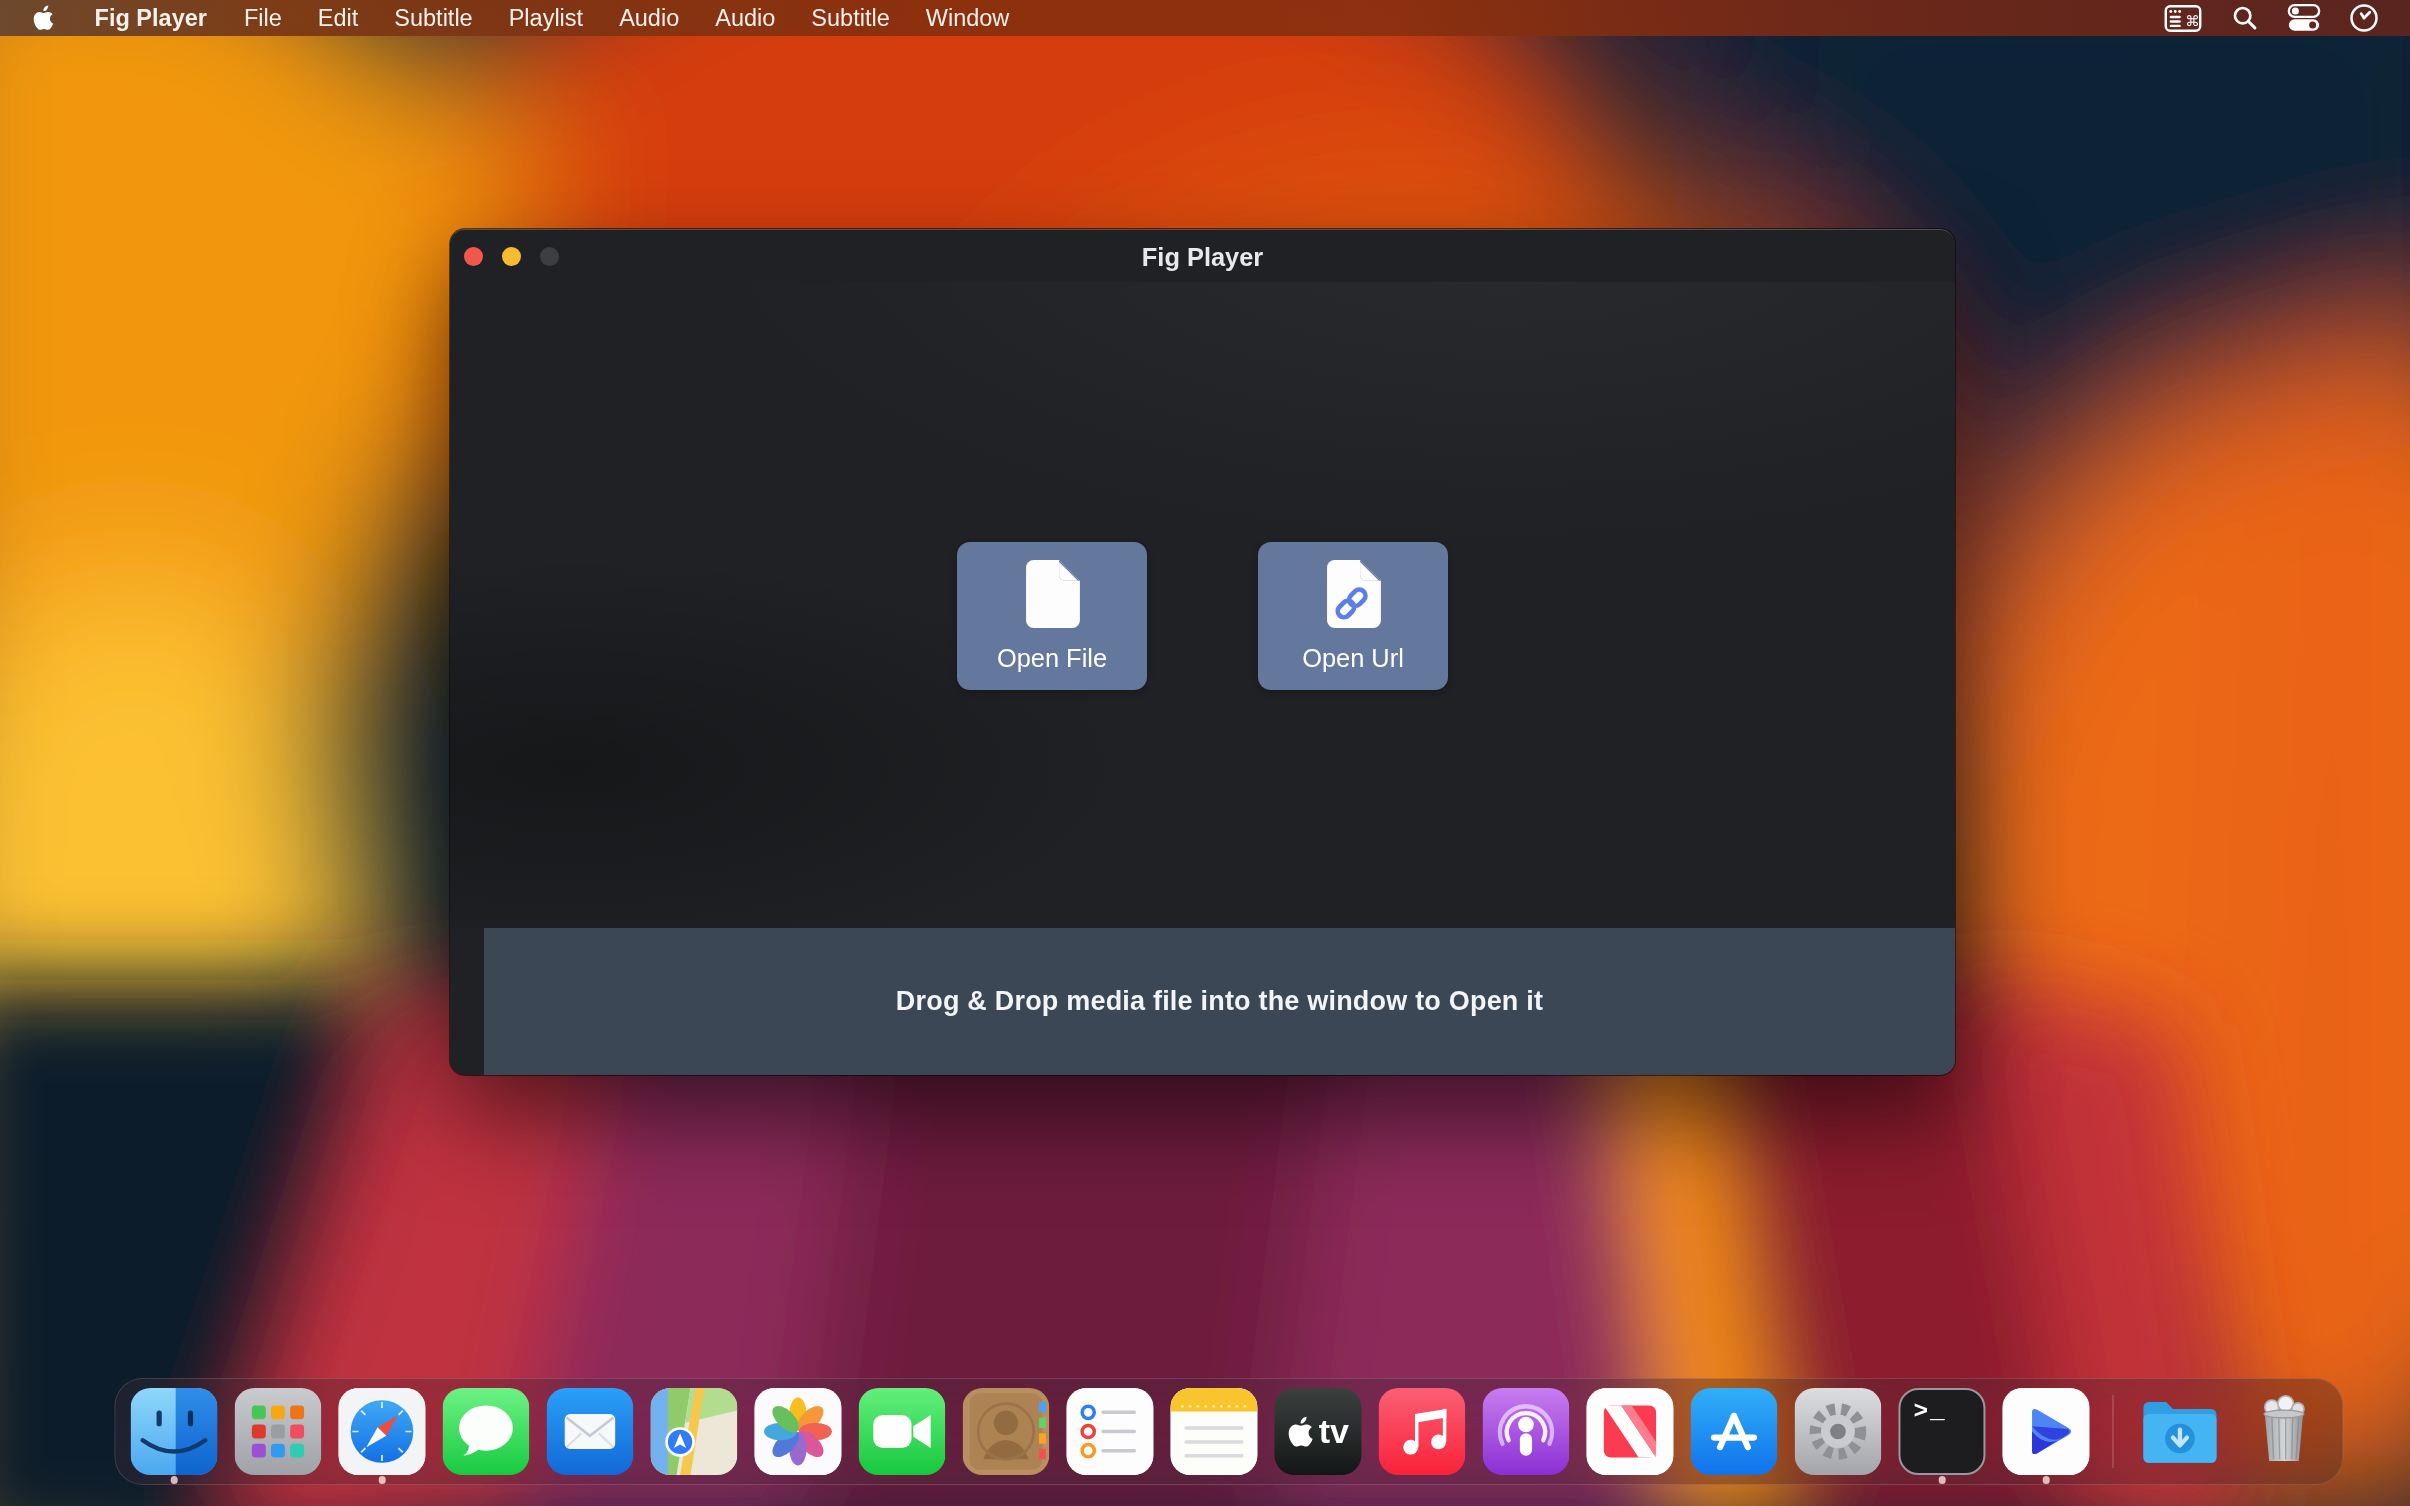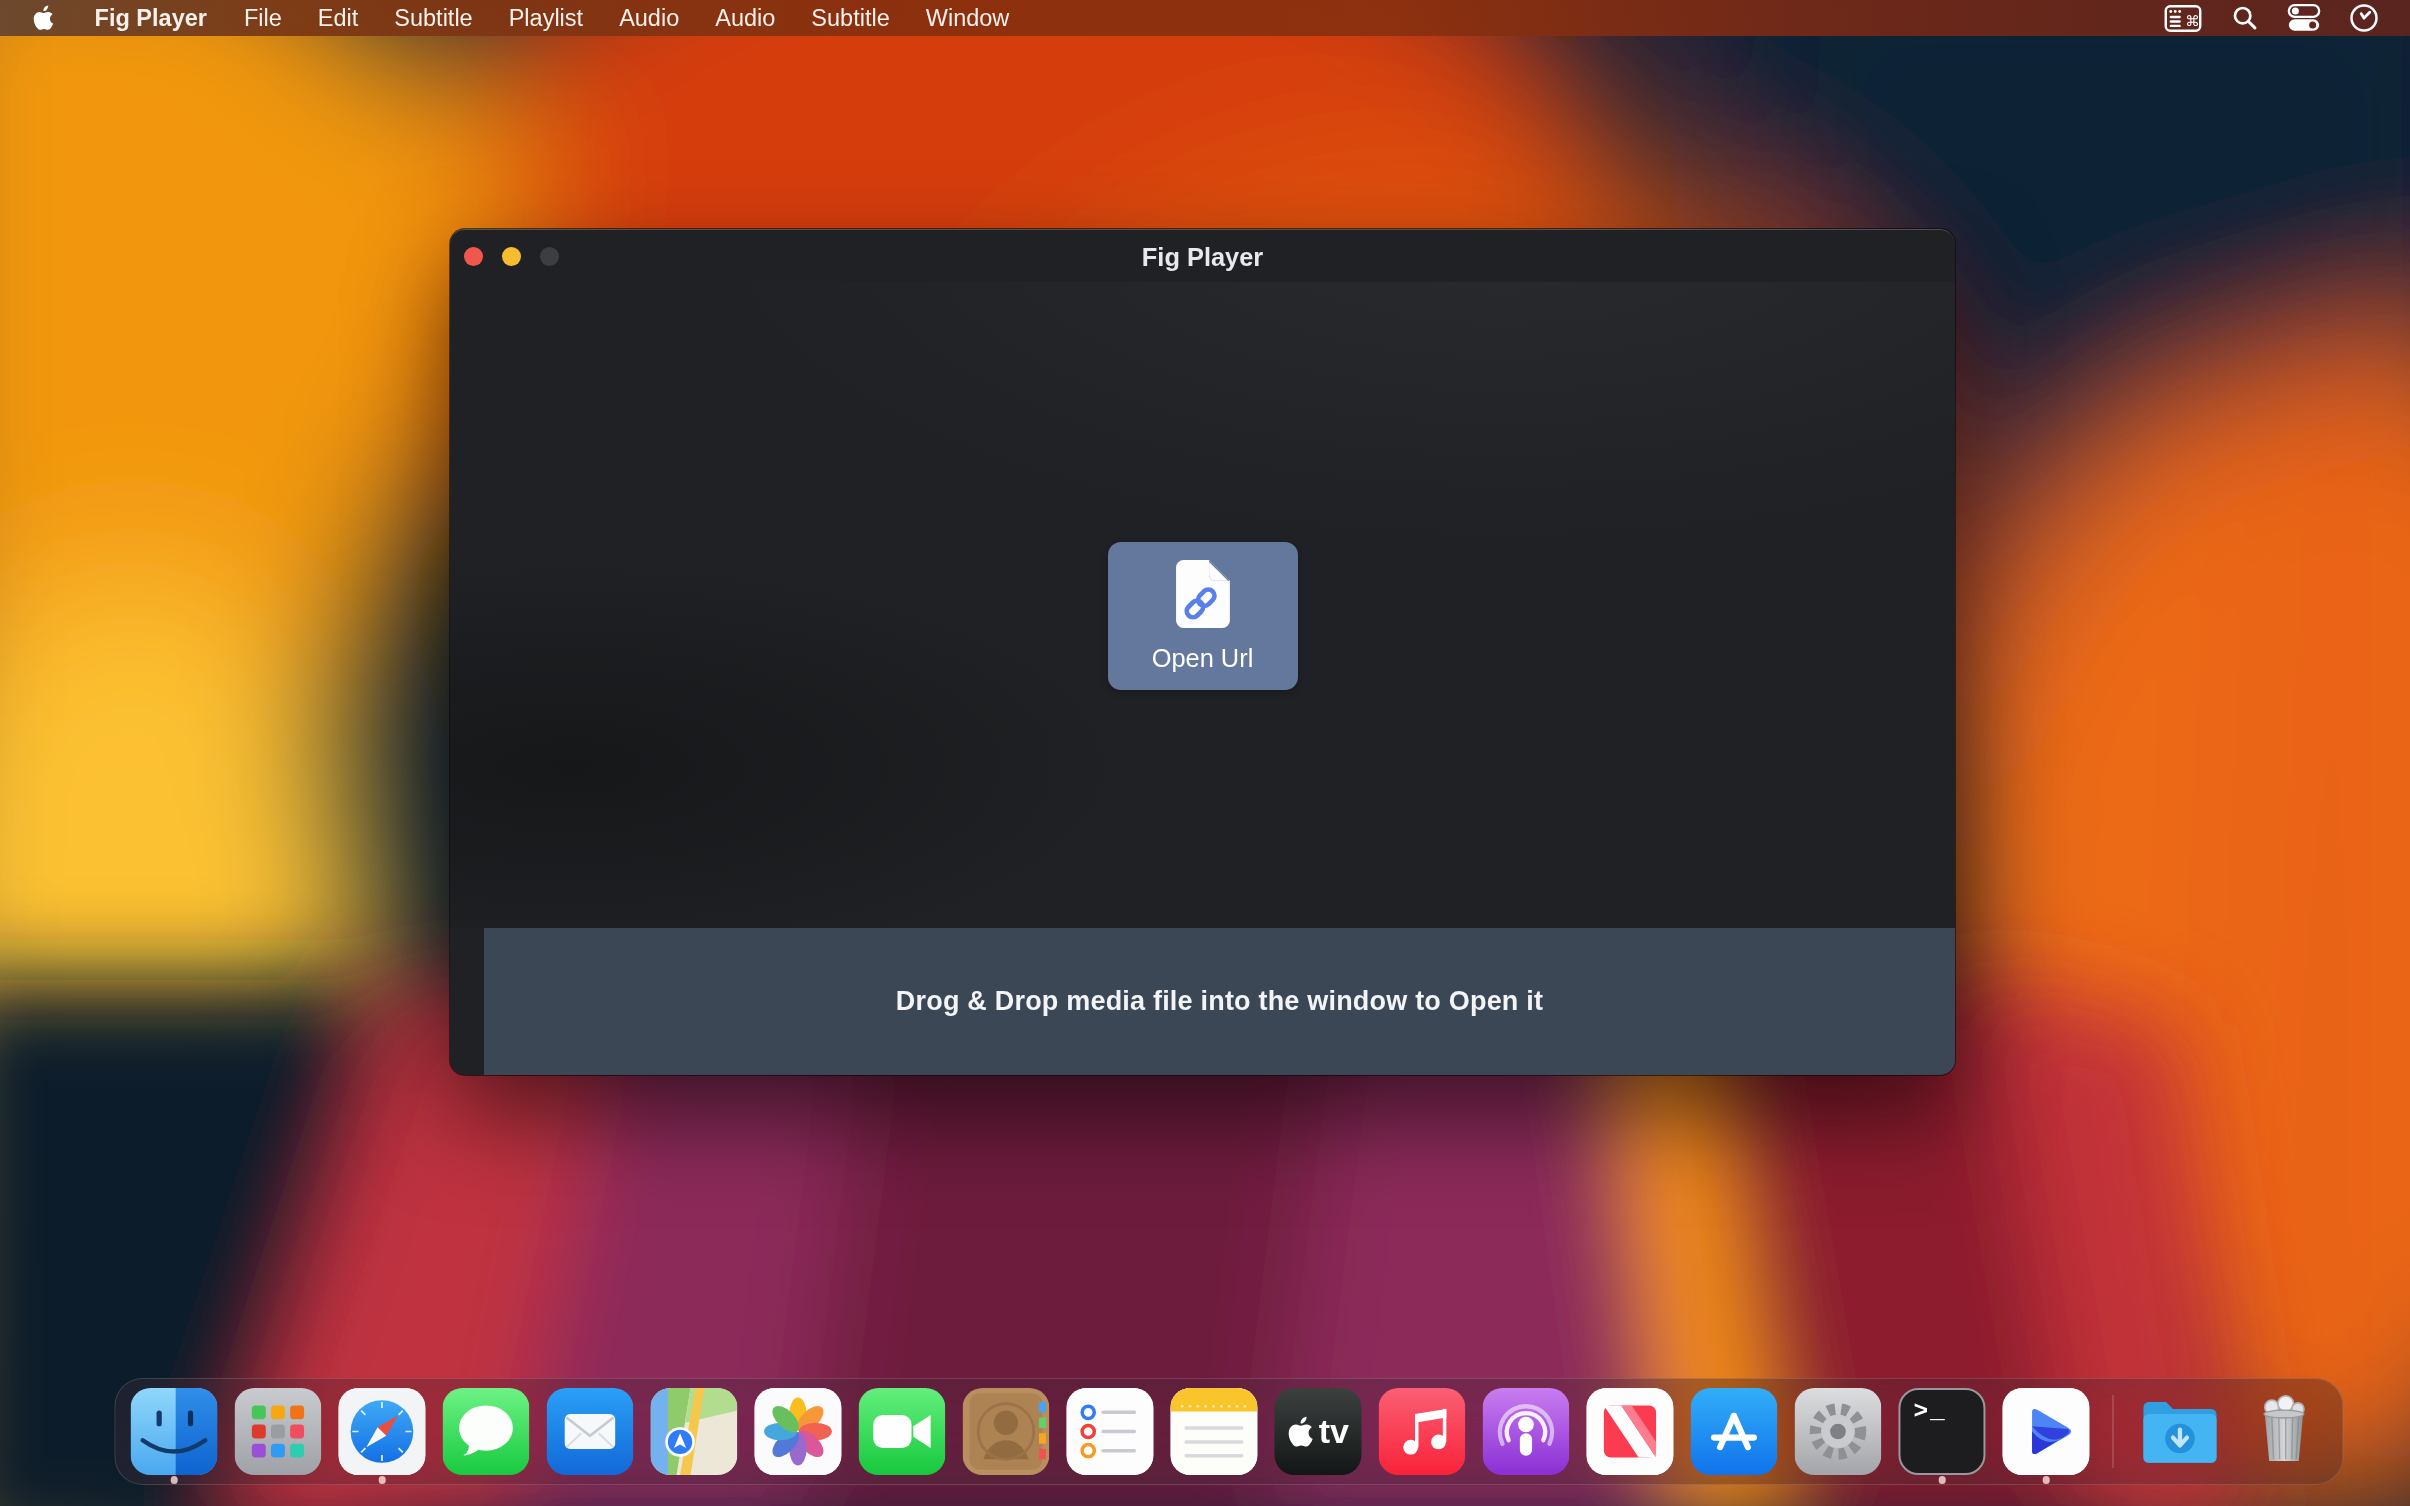--- a/index.html
+++ b/index.html
@@ -175,20 +175,30 @@
   </div>
 
   <div class="content">
     <div class="btn-row">
       <button class="open-btn">
         <span>
           <svg width="55" height="68" viewBox="0 0 58 72">
             <path d="M9 0 h27 l22 22 v42 a8 8 0 0 1 -8 8 h-41 a8 8 0 0 1 -8 -8 v-56 a8 8 0 0 1 8 -8 z" fill="#fdfdfe"></path>
             <path d="M36 0 l22 22 h-16 a6 6 0 0 1 -6 -6 z" fill="#64789d"></path>
             <path d="M36 2 l20 20 h-14 a6 6 0 0 1 -6 -6 z" fill="#fdfdfe"></path>
+          </svg>
+        </span>
+        <span class="lbl">Open File</span>
+      </button>
+      <button class="open-btn">
+        <span>
+          <svg width="55" height="68" viewBox="0 0 58 72">
+            <path d="M9 0 h27 l22 22 v42 a8 8 0 0 1 -8 8 h-41 a8 8 0 0 1 -8 -8 v-56 a8 8 0 0 1 8 -8 z" fill="#fdfdfe"></path>
+            <path d="M36 0 l22 22 h-16 a6 6 0 0 1 -6 -6 z" fill="#64789d"></path>
+            <path d="M36 2 l20 20 h-14 a6 6 0 0 1 -6 -6 z" fill="#fdfdfe"></path>
             <g transform="rotate(-45 27 46)" stroke="#5b7fe8" stroke-width="5" fill="none">
               <rect x="9" y="39.5" width="19" height="13" rx="6.5"></rect>
               <rect x="26" y="39.5" width="19" height="13" rx="6.5"></rect>
             </g>
           </svg>
         </span>
         <span class="lbl">Open Url</span>
       </button>
     </div>
   </div>

